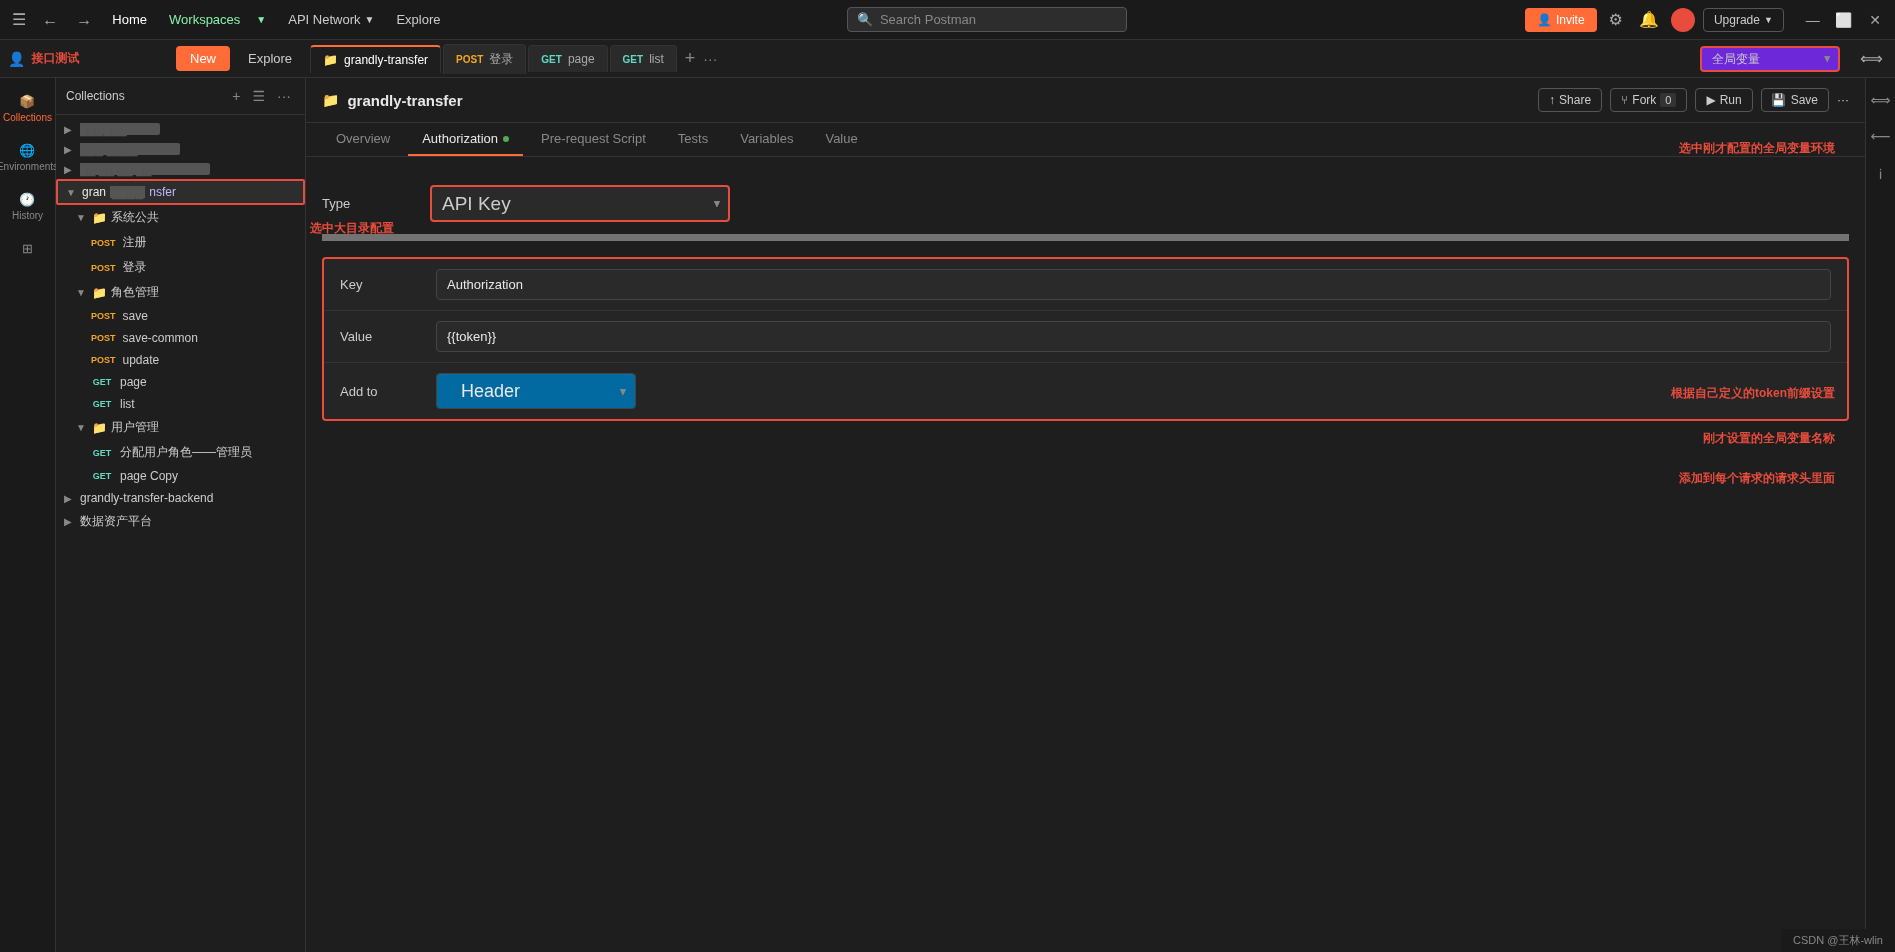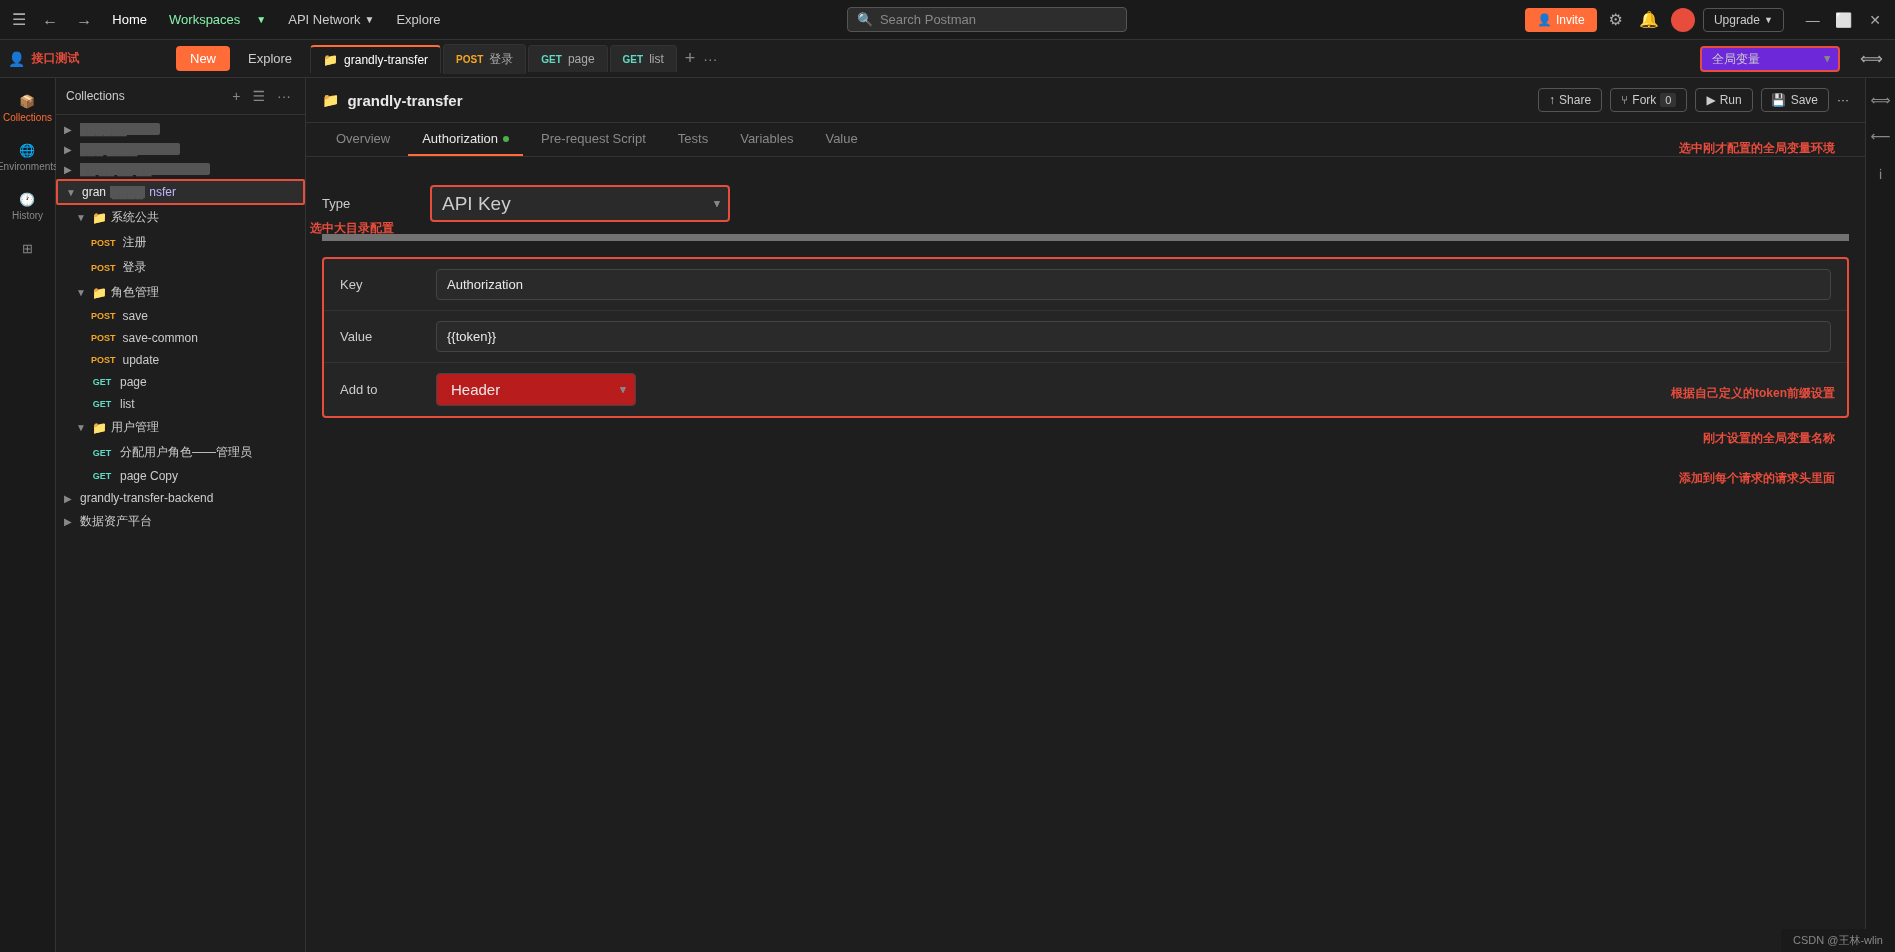--- a/index.html
+++ b/index.html
@@ -91,21 +91,21 @@
     .form-label { width: 80px; font-size: 13px; color: #ccc; }
     .form-control { flex: 1; max-width: 300px; }
     .type-select { background: #2a2a2a; border: 1px solid #555; border-radius: 4px; color: #ccc; padding: 6px 28px 6px 10px; font-size: 19px; cursor: pointer; width: 100%; appearance: none; }
 
     
     .kv-section { border: 2px solid #e74c3c; border-radius: 4px; margin-top: 16px; background: #252525; }
     .kv-row { display: flex; align-items: center; padding: 10px 16px; border-bottom: 1px solid #333; gap: 16px; }
     .kv-row:last-child { border-bottom: none; }
     .kv-label { width: 80px; font-size: 13px; color: #ccc; }
     .kv-value-box { flex: 1; background: #2a2a2a; border: 1px solid #444; border-radius: 4px; padding: 7px 10px; font-size: 13px; color: #e8e8e8; }
-    .kv-select-box { flex: 1; background: #b91c1c; border: 1px solid #444; border-radius: 4px; padding: 7px 28px 7px 14px; font-size: 15px; color: #e8e8e8; appearance: none; width: 200px; cursor: pointer; }
+    .kv-select-box { flex: 1; background: #0369a1; border: 1px solid #444; border-radius: 4px; padding: 7px 28px 7px 24px; font-size: 18px; color: #e8e8e8; appearance: none; width: 200px; cursor: pointer; }
     .kv-select-wrap { flex: 1; position: relative; display: flex; align-items: center; max-width: 200px; }
     .kv-select-wrap::after { content: '▼'; position: absolute; right: 8px; color: #888; font-size: 10px; pointer-events: none; }
     .type-select-wrap { position: relative; display: flex; align-items: center; width: 100%; }
     .type-select-wrap::after { content: '▼'; position: absolute; right: 8px; color: #888; font-size: 10px; pointer-events: none; }
 
     
     .right-rail { width: 30px; background: #1a1a1a; border-left: 1px solid #333; display: flex; flex-direction: column; align-items: center; padding-top: 8px; gap: 8px; }
     .rail-btn { background: none; border: none; color: #888; cursor: pointer; font-size: 14px; padding: 6px; }
 
     

